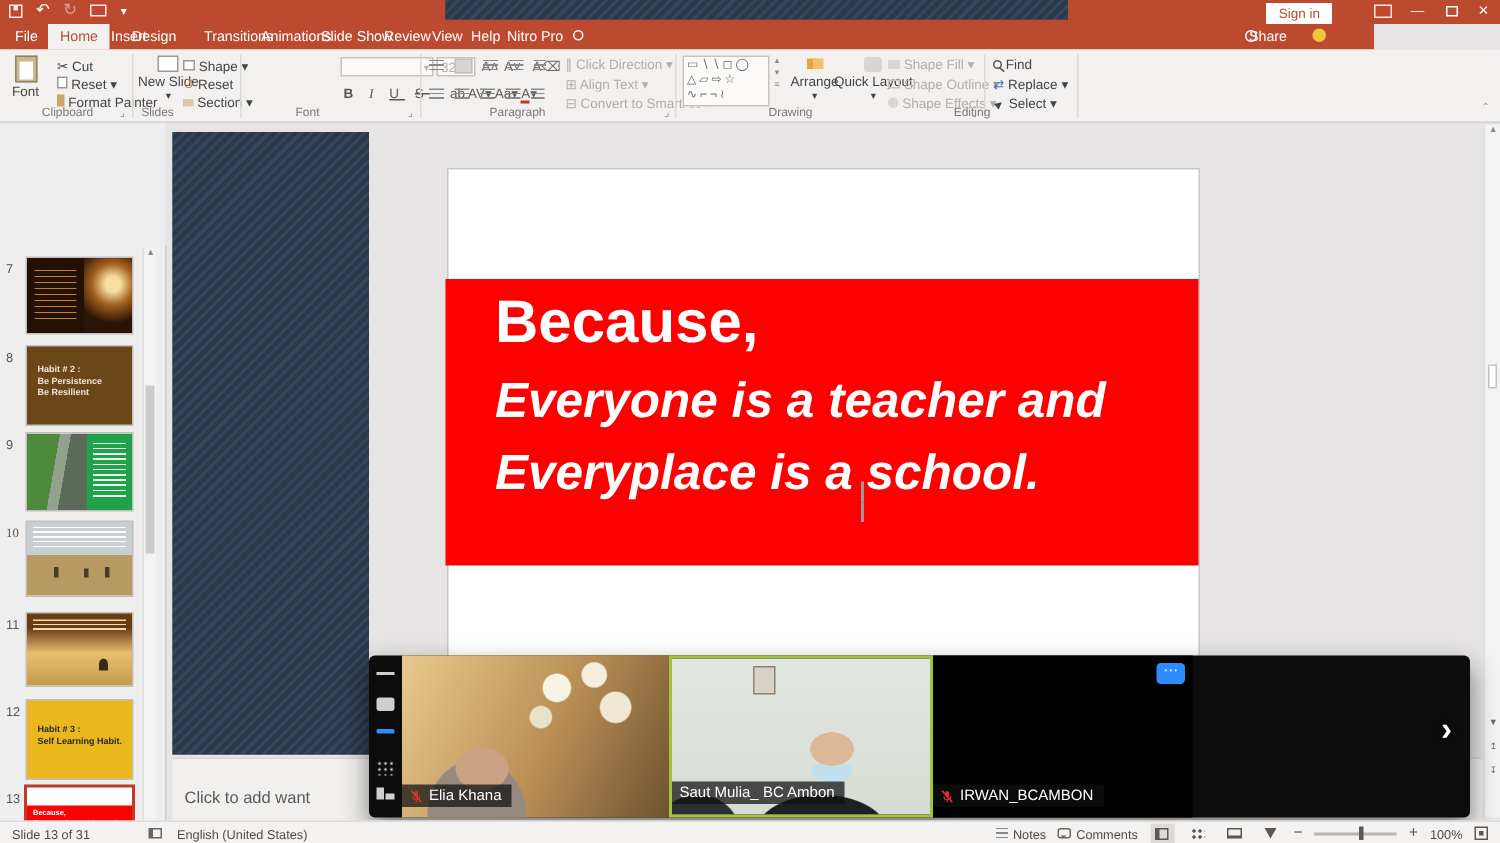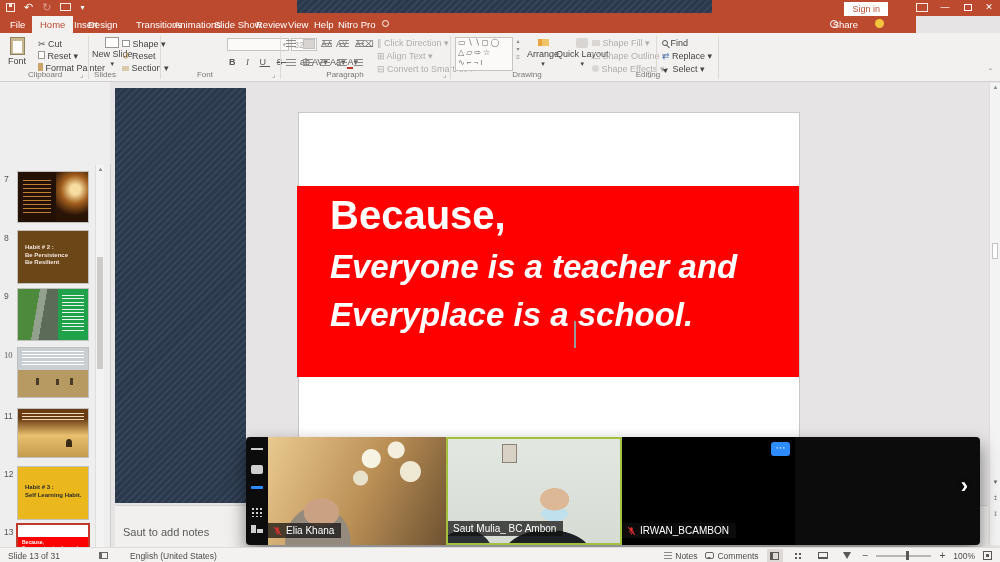--- a/index.html
+++ b/index.html
@@ -269,21 +269,21 @@
 
   <div class="vsb" style="left:989px;top:83px;width:11px;height:462px;">
     <div class="arrowbox" style="top:1px;left:1px;">▲</div>
     <div class="vsb-thumb" style="top:160px;height:16px;left:2px;background:#fff;border:1px solid #c6c4c2;"></div>
     <div class="arrowbox" style="bottom:60px;left:1px;color:#6a6a6a;">▼</div>
     <div class="arrowbox" style="bottom:44px;left:1px;color:#6a6a6a;">↥</div>
     <div class="arrowbox" style="bottom:28px;left:1px;color:#6a6a6a;">↧</div>
   </div>
 
   <div class="abs notespane">
-    <div class="abs" style="left:8px;top:20px;font-size:11px;color:#595959;">Saut to add notes</div>
+    <div class="abs" style="left:8px;top:20px;font-size:11px;color:#595959;">Click to add want</div>
   </div>
 
   <div class="abs meet">
 
     <div class="abs" style="left:0;top:0;width:22px;height:108px;">
       <span class="mtb-icon" style="top:11px;height:2px;background:#cfcfcf;"></span>
       <span class="mtb-icon" style="top:28px;height:9px;background:#cfcfcf;border-radius:2px;"></span>
       <span class="mtb-icon" style="top:49px;"><span class="barblue"></span><span class="barblue" style="display:block;"></span></span>
       <span class="mtb-icon dotgrid" style="top:70px;"></span>
       <span class="mtb-icon" style="top:88px;height:8px;">
@@ -336,21 +336,21 @@
       </div>
     </div>
 
 
     <div class="abs" style="right:12px;top:36px;color:#fff;font-size:22px;font-weight:bold;text-shadow:0 0 4px rgba(0,0,0,.6);">›</div>
   </div>
 
   <div class="abs statusbar">
     <div class="abs" style="left:8px;top:3px;">Slide 13 of 31</div>
     <div class="abs" style="left:99px;top:4px;width:9px;height:7px;border:1px solid #6a6764;border-left-width:3px;"></div>
-    <div class="abs" style="left:130px;top:3px;">English (United States)</div>
+    <div class="abs" style="left:118px;top:3px;">English (United States)</div>
 
     <div class="abs" style="right:8px;top:0;height:15px;display:flex;align-items:center;gap:8px;">
       <span class="sb-item">
           <span class="mini-lines" style="width:8px;height:7px;"></span>
           <span>Notes</span>
         </span>
       <span class="sb-item">
           <span class="bubble"></span>
           <span>Comments</span>
         </span>

